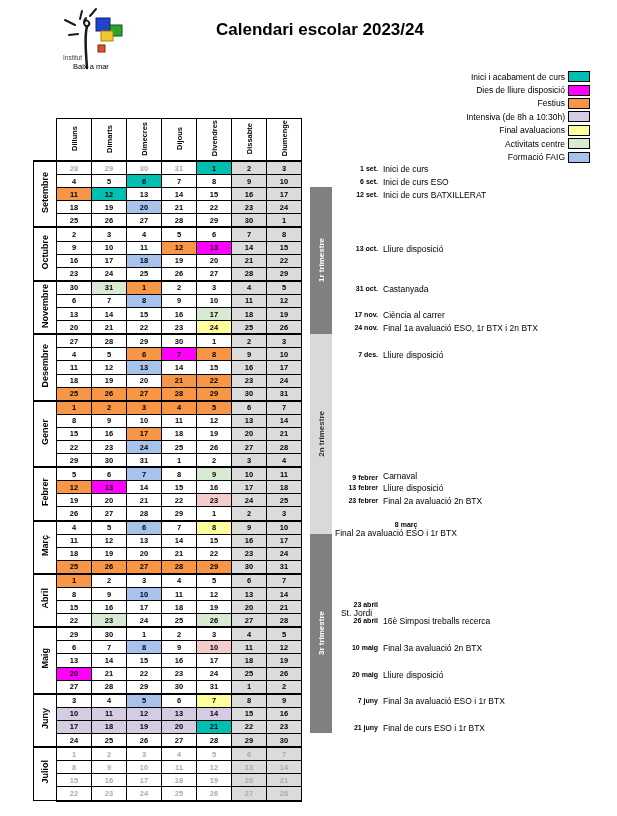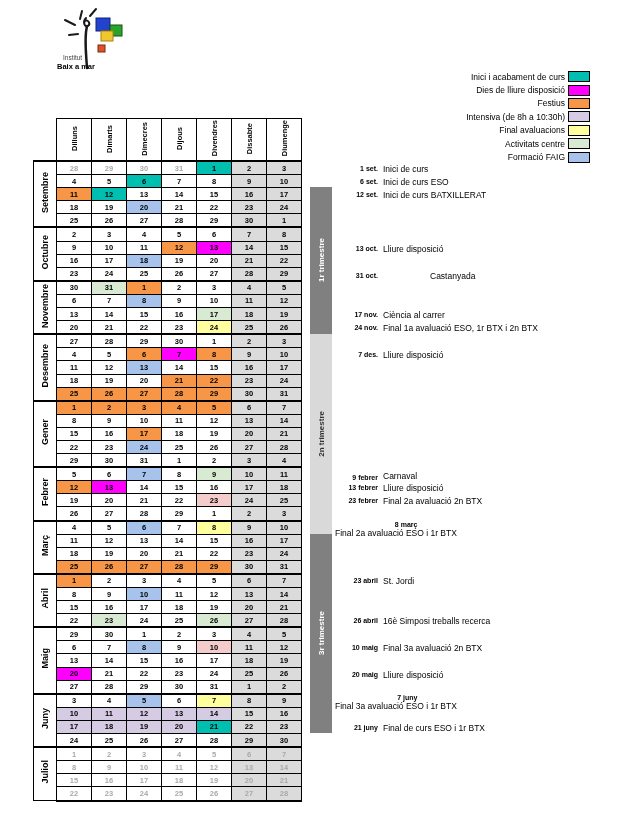--- a/index.html
+++ b/index.html
@@ -3,21 +3,21 @@
 <meta charset="utf-8">
 <style>
   html,body{margin:0;padding:0;background:#fff;}
   #page{position:relative;width:617px;height:816px;background:#fff;overflow:hidden;
         font-family:"Liberation Sans",sans-serif;color:#000;}
   .title{position:absolute;top:20px;left:145px;width:350px;text-align:center;
          font-size:17px;font-weight:bold;}
   
   .logo{position:absolute;left:55px;top:4px;width:90px;height:72px;}
   .logo .l1{position:absolute;left:8px;top:50px;font-size:6.5px;color:#444;}
-  .logo .l2{position:absolute;left:2px;top:58px;font-size:7.5px;font-weight:bold;color:#000;}
+  .logo .l2{position:absolute;left:18px;top:58px;font-size:7.5px;font-weight:normal;color:#000;}
   
   .legend{position:absolute;top:70px;right:27px;}
   .lrow{display:flex;align-items:center;justify-content:flex-end;height:13.4px;}
   .llabel{font-size:8.5px;margin-right:3px;white-space:nowrap;}
   .lswatch{width:22px;height:11px;border:1px solid #000;box-sizing:border-box;}
   
   .calwrap{position:absolute;left:33px;top:118px;}
   table{border-collapse:collapse;table-layout:fixed;}
   td,th{padding:0;}
   th.corner{border:none;width:22px;background:transparent;}
@@ -59,20 +59,21 @@
       </g>
       <rect x="41" y="14" width="14" height="13" fill="#2244CC" stroke="#10207a" stroke-width="1"></rect>
       <rect x="55" y="21" width="12" height="11" fill="#28A42C" stroke="#145216" stroke-width="1"></rect>
       <rect x="46" y="27" width="12" height="10" fill="#F2C72E" stroke="#a88410" stroke-width="1"></rect>
       <rect x="43" y="41" width="7" height="7" fill="#E05226" stroke="#7a2a10" stroke-width="1"></rect>
     </svg>
     <span class="l1">Institut</span>
     <span class="l2">Baix a mar</span>
   </div>
 
+  <div class="title">Calendari escolar 2023/24</div>
 
   <div class="legend">
       <div class="lrow">
         <span class="llabel">Inici i acabament de curs</span>
         <span class="lswatch" style="background: rgb(0, 191, 176);"></span>
       </div>
       <div class="lrow">
         <span class="llabel">Dies de lliure disposició</span>
         <span class="lswatch" style="background: rgb(255, 0, 255);"></span>
       </div>
@@ -581,21 +582,21 @@
         <span class="atext">Inici de curs ESO</span>
       </div>
       <div class="anno" style="top: 188px;">
         <span class="adate">12 set.</span>
         <span class="atext">Inici de curs BATXILLERAT</span>
       </div>
       <div class="anno" style="top: 242px;">
         <span class="adate">13 oct.</span>
         <span class="atext">Lliure disposició</span>
       </div>
-      <div class="anno" style="top: 269px; gap: 47px;">
+      <div class="anno" style="top: 282px;">
         <span class="adate">31 oct.</span>
         <span class="atext">Castanyada</span>
       </div>
       <div class="anno" style="top: 308px;">
         <span class="adate">17 nov.</span>
         <span class="atext">Ciència al carrer</span>
       </div>
       <div class="anno" style="top: 321px;">
         <span class="adate">24 nov.</span>
         <span class="atext">Final 1a avaluació ESO, 1r BTX i 2n BTX</span>
@@ -613,37 +614,37 @@
         <span class="atext">Lliure disposició</span>
       </div>
       <div class="anno" style="top: 494px;">
         <span class="adate">23 febrer</span>
         <span class="atext">Final 2a avaluació 2n BTX</span>
       </div>
       <div class="anno" style="top: 521px; flex-direction: column;">
         <span class="adate">8 març</span>
         <span class="atext">Final 2a avaluació ESO i 1r BTX</span>
       </div>
-      <div class="anno" style="top: 574px;">
+      <div class="anno" style="top: 601px; flex-direction: column;">
         <span class="adate">23 abril</span>
         <span class="atext">St. Jordi</span>
       </div>
       <div class="anno" style="top: 614px;">
         <span class="adate">26 abril</span>
         <span class="atext">16è Simposi treballs recerca</span>
       </div>
       <div class="anno" style="top: 641px;">
         <span class="adate">10 maig</span>
         <span class="atext">Final 3a avaluació 2n BTX</span>
       </div>
       <div class="anno" style="top: 668px;">
         <span class="adate">20 maig</span>
         <span class="atext">Lliure disposició</span>
       </div>
-      <div class="anno" style="top: 694px; flex-direction: column;">
+      <div class="anno" style="top: 694px;">
         <span class="adate">7 juny</span>
         <span class="atext">Final 3a avaluació ESO i 1r BTX</span>
       </div>
       <div class="anno" style="top: 721px; align-items: center;">
         <span class="adate">21 juny</span>
         <span class="atext">Final de curs ESO i 1r BTX</span>
       </div>
     </div>
 
 </div>

